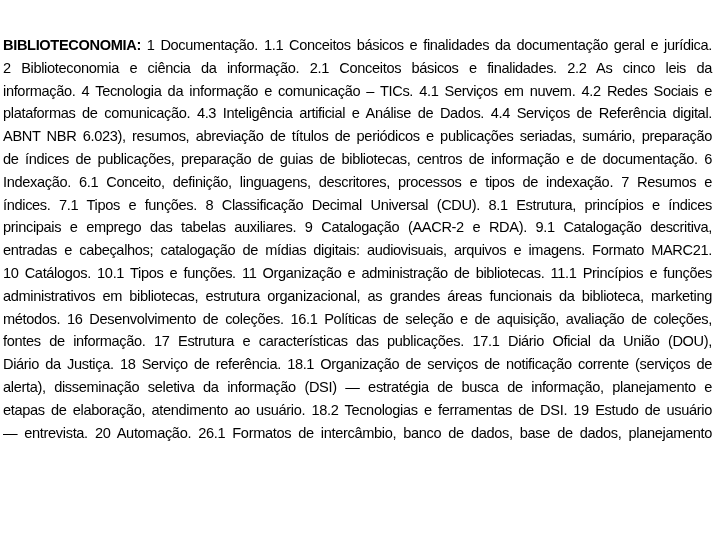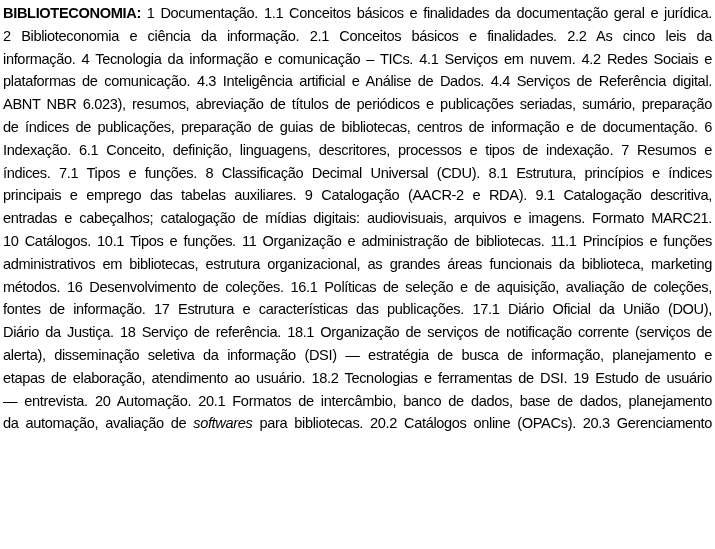--- a/index.html
+++ b/index.html
@@ -3,20 +3,21 @@
 <meta charset="utf-8">
 <style>
   html, body { margin: 0; padding: 0; background: #ffffff; }
   body { width: 715px; height: 549px; overflow: hidden; }
   .doc {
     position: relative;
     padding: 2px 3px 0 3px;
     font-family: "Liberation Sans", sans-serif;
     font-size: 14.6px;
     color: #000000;
+    margin-top: 32px;
   }
   .line {
     display: block;
     height: 22.8px;
     line-height: 22.8px;
     text-align: justify;
     text-align-last: justify;
     white-space: nowrap;
     letter-spacing: -0.35px;
     word-spacing: -0.5px;
@@ -39,16 +40,15 @@
   <div class="line">índices. 7.1 Tipos e funções. 8 Classificação Decimal Universal (CDU). 8.1 Estrutura, princípios e índices</div>
   <div class="line">principais e emprego das tabelas auxiliares. 9 Catalogação (AACR-2 e RDA). 9.1 Catalogação descritiva,</div>
   <div class="line">entradas e cabeçalhos; catalogação de mídias digitais: audiovisuais, arquivos e imagens. Formato MARC21.</div>
   <div class="line">10 Catálogos. 10.1 Tipos e funções. 11 Organização e administração de bibliotecas. 11.1 Princípios e funções</div>
   <div class="line">administrativos em bibliotecas, estrutura organizacional, as grandes áreas funcionais da biblioteca, marketing</div>
   <div class="line">métodos. 16 Desenvolvimento de coleções. 16.1 Políticas de seleção e de aquisição, avaliação de coleções,</div>
   <div class="line">fontes de informação. 17 Estrutura e características das publicações. 17.1 Diário Oficial da União (DOU),</div>
   <div class="line">Diário da Justiça. 18 Serviço de referência. 18.1 Organização de serviços de notificação corrente (serviços de</div>
   <div class="line">alerta), disseminação seletiva da informação (DSI) — estratégia de busca de informação, planejamento e</div>
   <div class="line">etapas de elaboração, atendimento ao usuário. 18.2 Tecnologias e ferramentas de DSI. 19 Estudo de usuário</div>
-  <div class="line">— entrevista. 20 Automação. 20.1 Formatos de intercâmbio, banco de dados, base de dados, planejamento</div>
-  <div class="line"><span>da automação, avaliação de </span><span class="it">softwares</span><span> para bibliotecas. 20.2 Catálogos online (OPACs). 20.3 Gerenciamento</span></div>
+  <div class="line">— entrevista. 20 Automação. 26.1 Formatos de intercâmbio, banco de dados, base de dados, planejamento</div>
 
 </div>
 
 </body></html>

